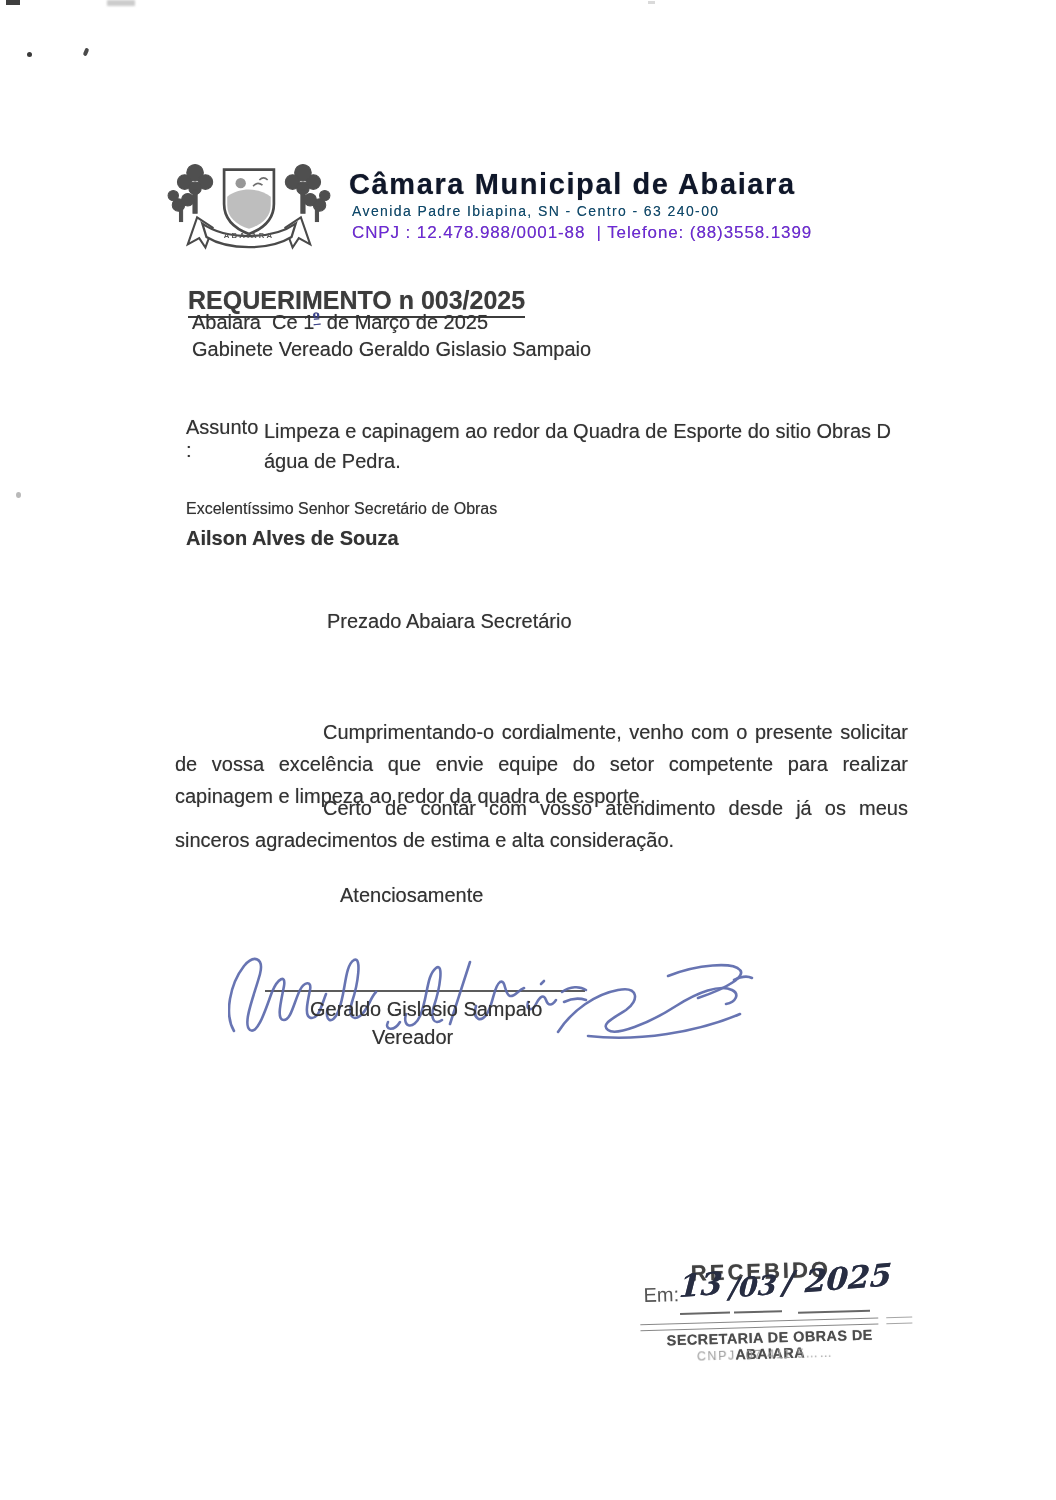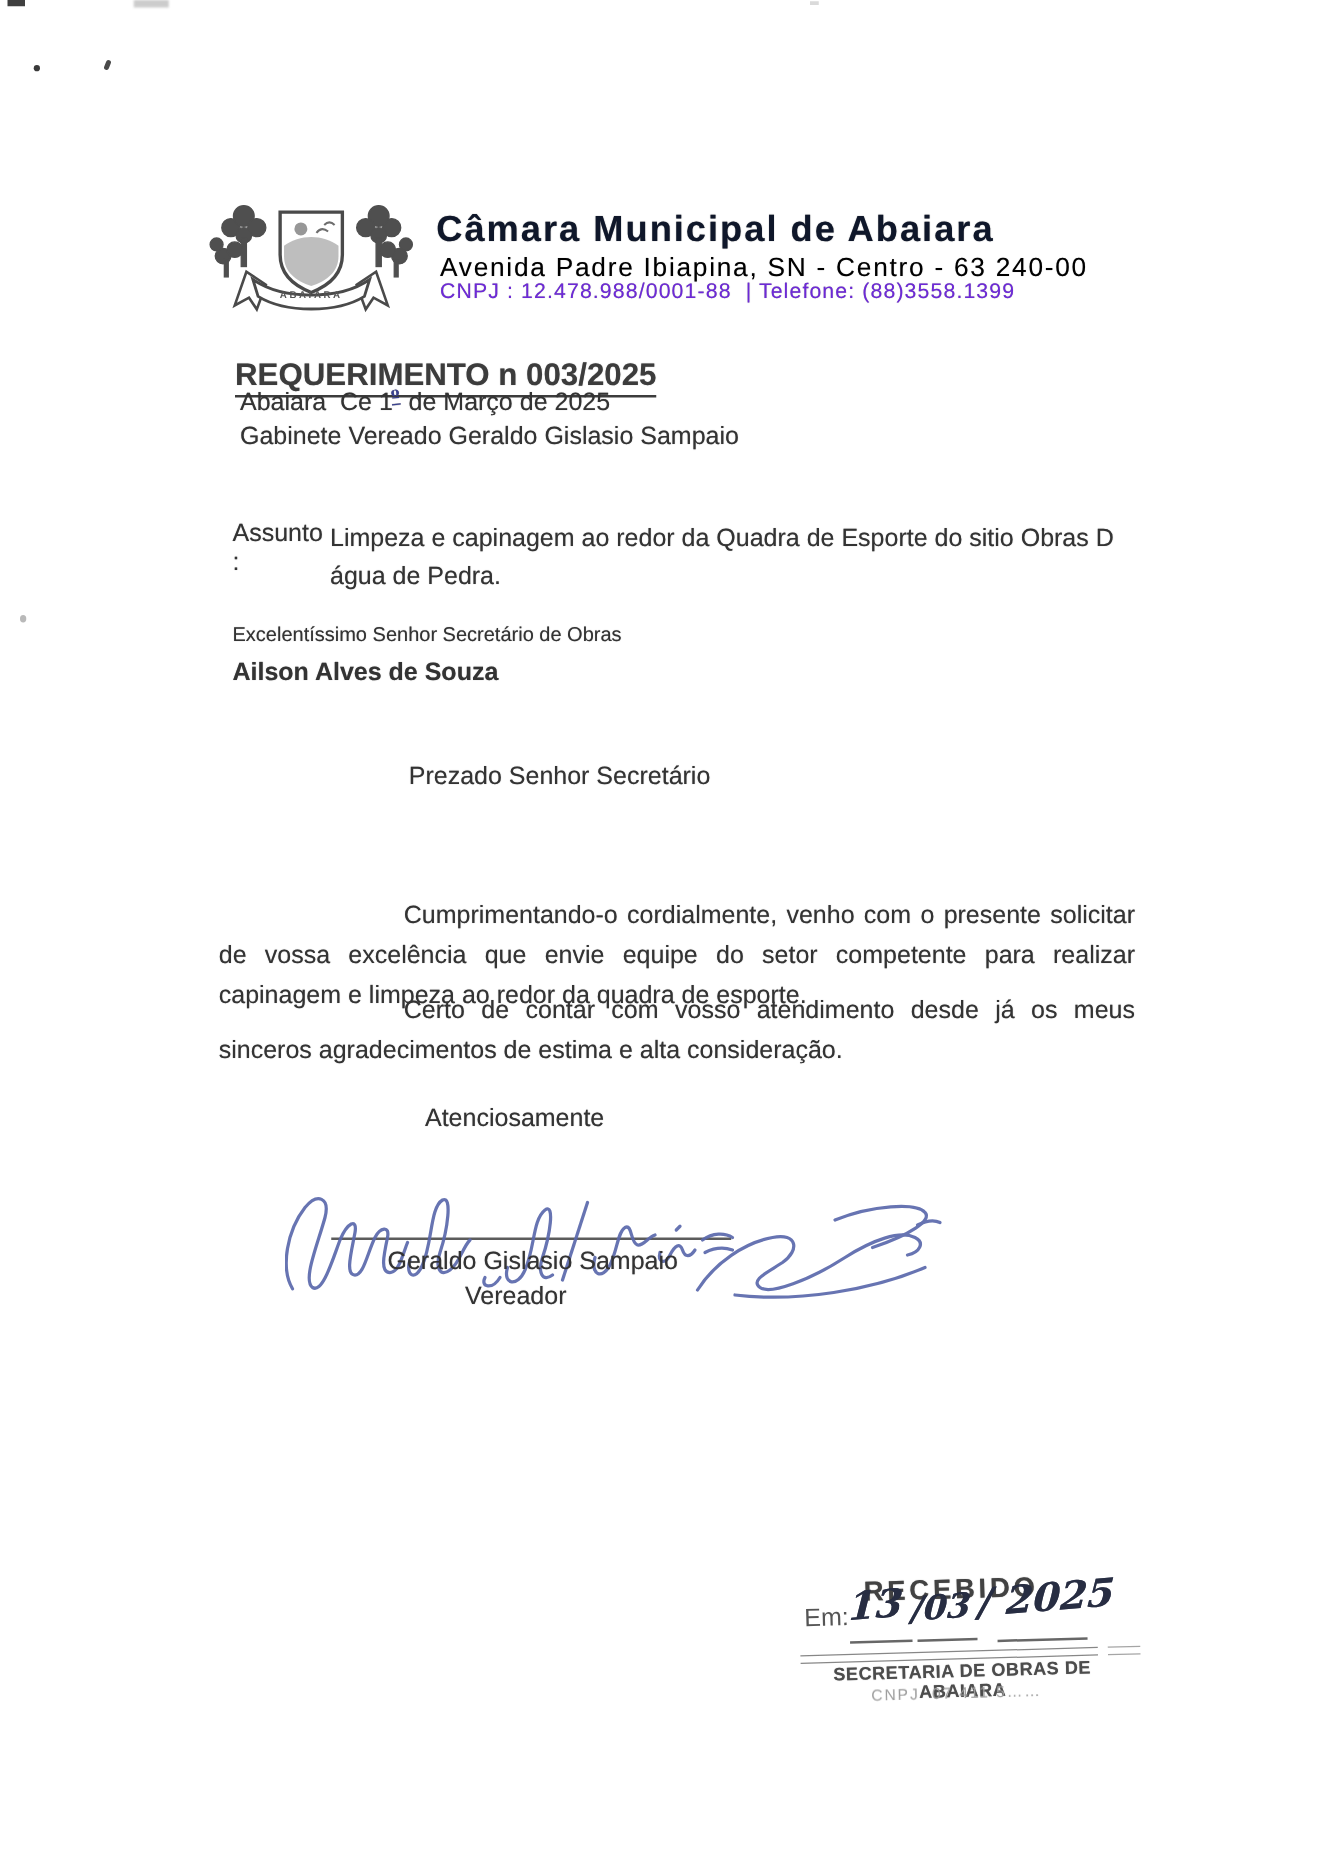--- a/index.html
+++ b/index.html
@@ -19,22 +19,22 @@
   .speck-e{ left:16px; top:492px; width:5px; height:6px; border-radius:50%; background:#8a8a8a; opacity:.6;}
   .speck-f{ left:648px;top:1px; width:7px; height:3px; background:#c2c2c2; opacity:.6;}
 
   
   .logo{ position:absolute; left:166px; top:154px; width:166px; height:106px; }
   .org-name{
     position:absolute; left:349px; top:168px; font-size:29px; font-weight:bold;
     letter-spacing:1.6px; color:#0f172a; text-shadow:0 0 0.8px rgba(60,60,60,.7);
   }
   .org-addr{
-    position:absolute; left:352px; top:203px; font-size:21px; letter-spacing:1.4px;
-    color:#000000; text-shadow:0 0 .6px rgba(80,80,80,.6);
+    position:absolute; left:352px; top:203px; font-size:14px; letter-spacing:1.4px;
+    color:#0c4a6e; text-shadow:0 0 .6px rgba(80,80,80,.6);
   }
   .org-cnpj{
     position:absolute; left:352px; top:223px; font-size:17px; letter-spacing:.9px;
     color:#6d28d9; text-shadow:0 0 .6px rgba(80,80,80,.6);
   }
 
   
   .ref{
     position:absolute; left:188px; top:286px; font-size:25px; font-weight:bold;
     color:#3c3c3c; border-bottom:2.5px solid #3c3c3c; padding-bottom:1px;
@@ -155,21 +155,21 @@
   <div class="office-line txt">Gabinete Vereado Geraldo Gislasio Sampaio</div>
 
   <div class="subject-row">
     <div class="subject-label txt">Assunto :</div>
     <div class="subject-text txt">Limpeza e capinagem ao redor da Quadra de Esporte do sitio Obras D água de Pedra.</div>
   </div>
 
   <div class="recipient-1 txt">Excelentíssimo Senhor Secretário de Obras</div>
   <div class="recipient-2 txt">Ailson Alves de Souza</div>
 
-  <div class="salutation txt">Prezado Senhor Secretário</div>
+  <div class="salutation txt">Prezado Abaiara Secretário</div>
 
   <div class="para para-1 txt">Cumprimentando-o cordialmente, venho com o presente solicitar de vossa excelência que envie equipe do setor competente para realizar capinagem e limpeza ao redor da quadra de esporte.</div>
   <div class="para para-2 txt">Certo de contar com vosso atendimento desde já os meus sinceros agradecimentos de estima e alta consideração.</div>
 
   <div class="closing txt">Atenciosamente</div>
 
   <div class="sig-line"></div>
   <svg class="sig-svg" viewBox="0 0 540 112">
     <g fill="none" stroke="#5b69ac" stroke-width="2.6" stroke-linecap="round" opacity="0.92">
       <path d="M6 95 C -4 78 2 48 16 30 C 26 18 36 22 32 38 C 26 60 14 88 22 94 C 30 99 38 72 44 56 C 50 42 58 38 56 50 C 53 66 48 84 56 84 C 63 84 66 66 72 54 C 76 46 84 44 82 54 C 79 68 76 82 84 82 C 91 82 94 68 98 58"></path>

